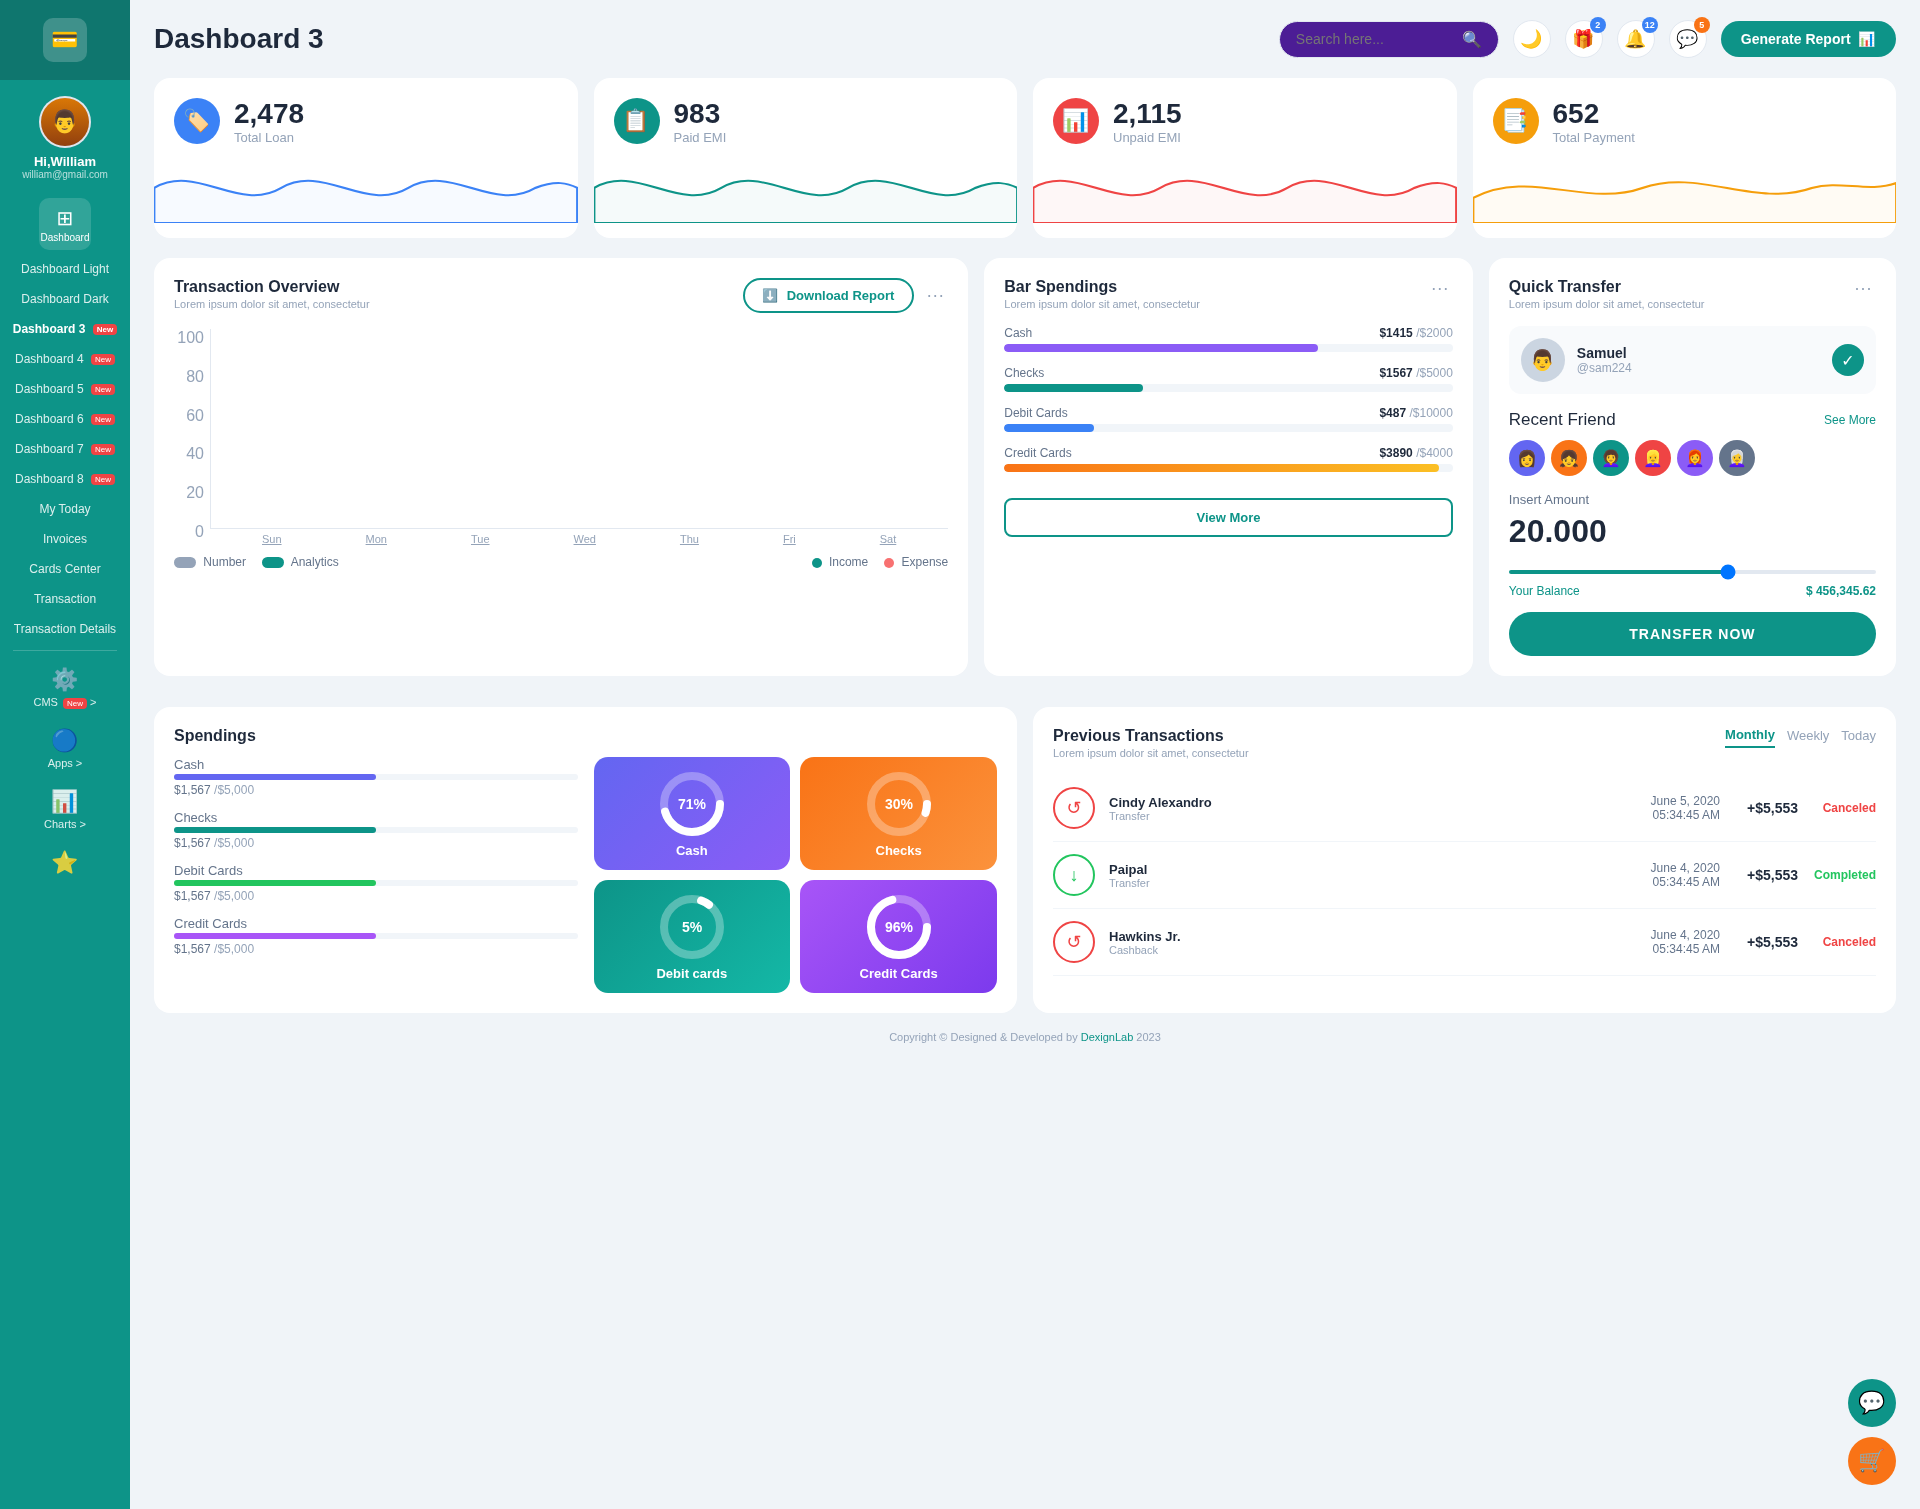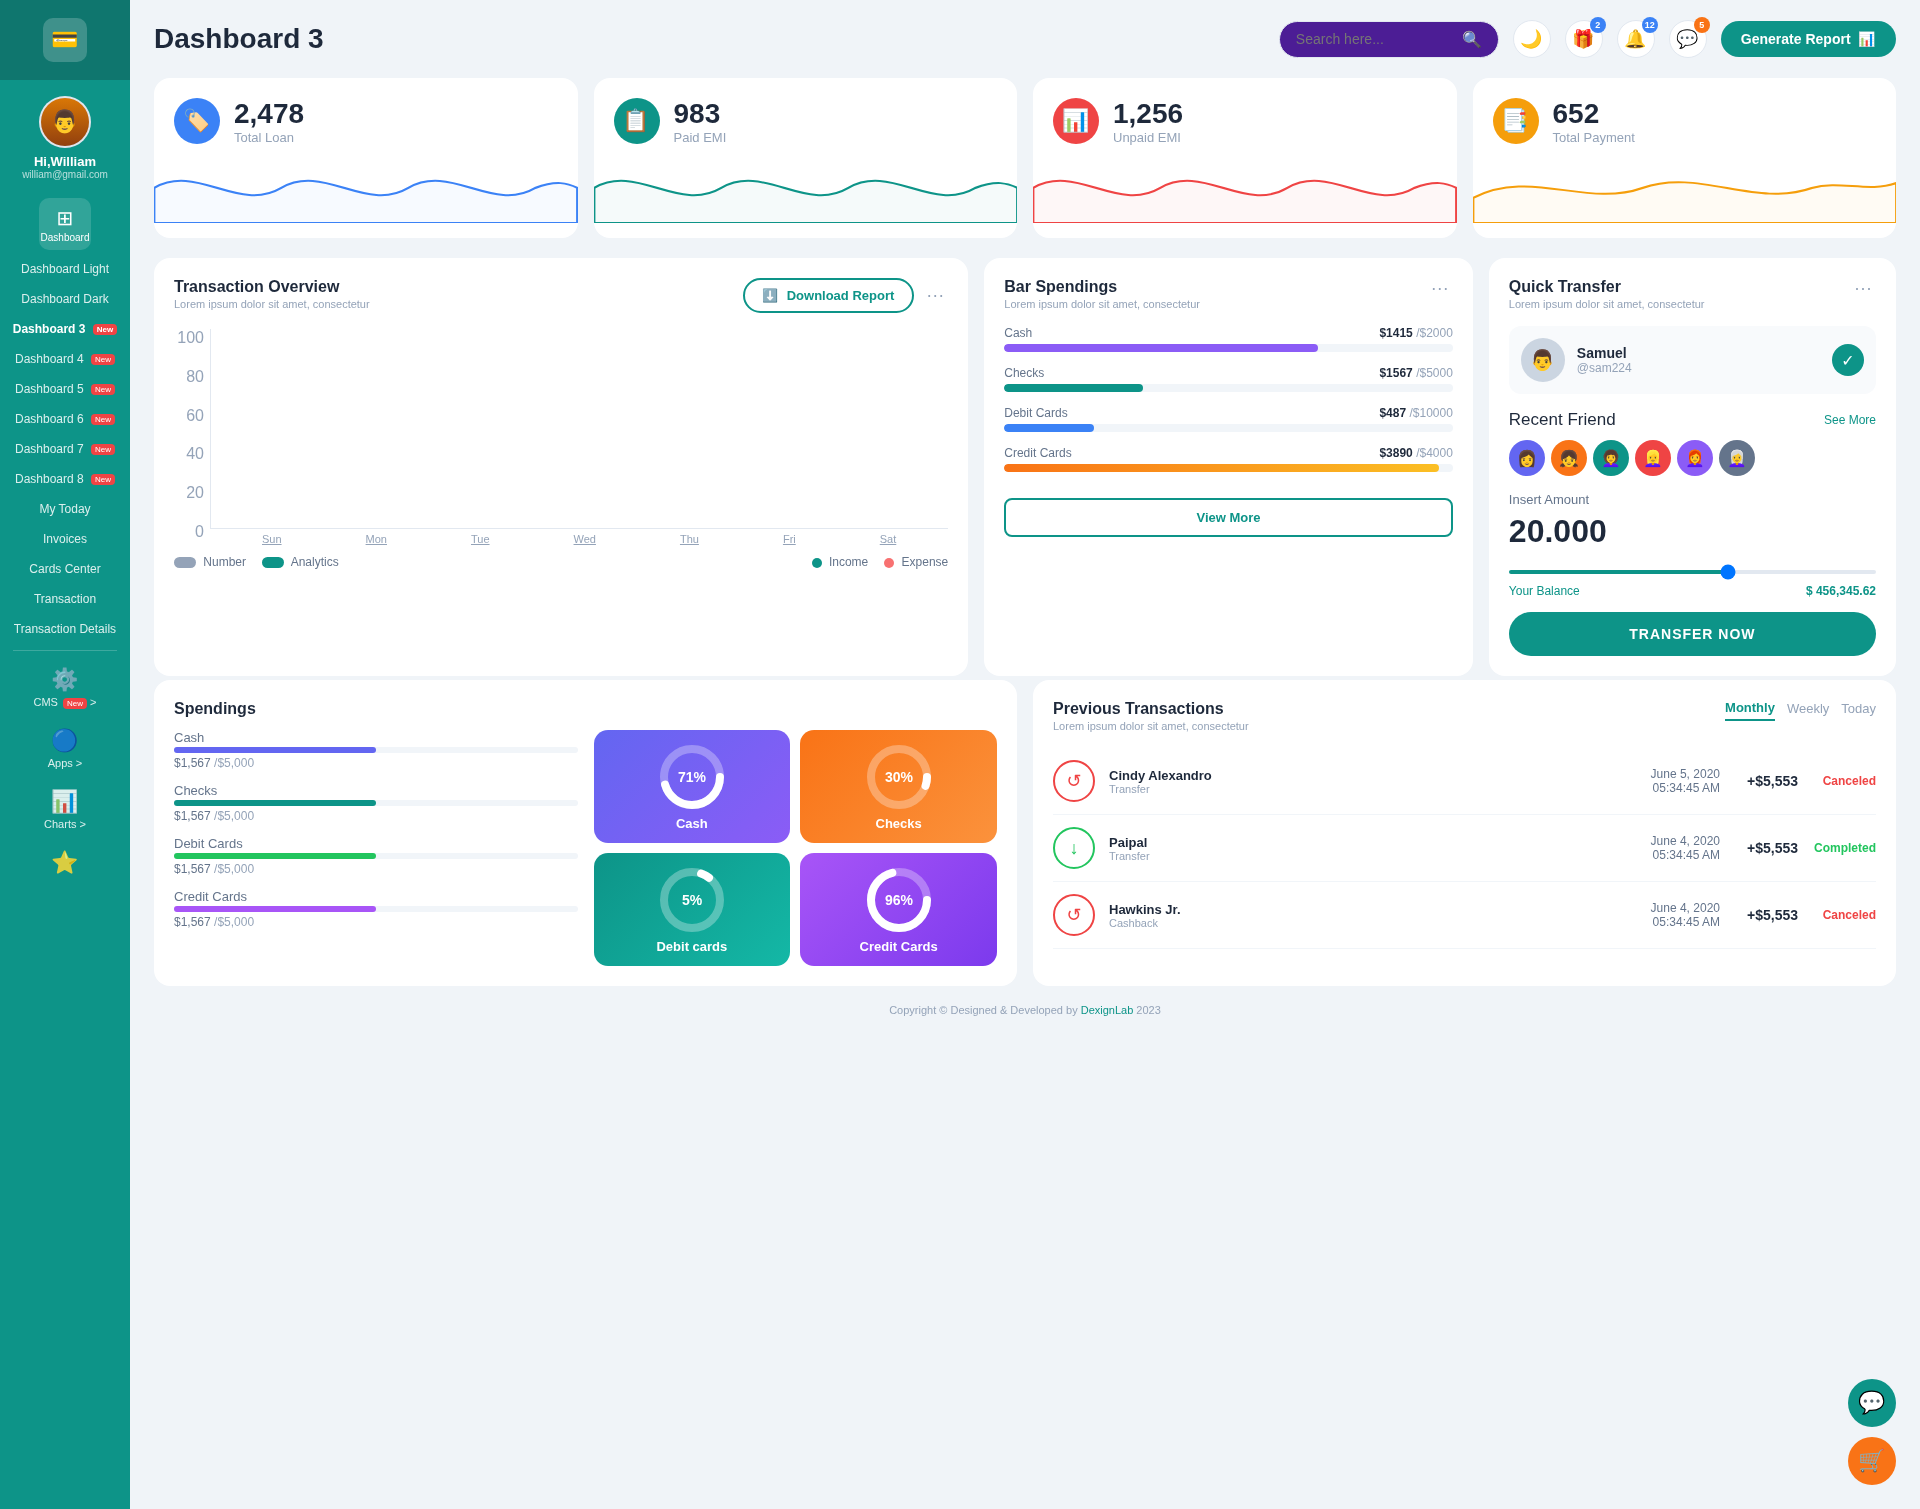--- a/index.html
+++ b/index.html
@@ -496,21 +496,21 @@
         <svg viewBox="0 0 300 70" preserveAspectRatio="none" class="wave">
           <path d="M0,35 C30,10 60,60 90,35 C120,10 150,60 180,35 C210,10 240,60 270,35 C285,27 293,30 300,35 L300,70 L0,70 Z" fill="rgba(13,148,136,0.15)" stroke="#0d9488" stroke-width="2" fill-opacity="0.3"></path>
         </svg>
       </div>
     </div>
 
     <div class="stat-card">
       <div class="stat-card-top">
         <div class="stat-icon red">📊</div>
         <div>
-          <div class="stat-number">1,256</div>
+          <div class="stat-number">2,115</div>
           <div class="stat-label">Unpaid EMI</div>
         </div>
       </div>
       <div class="stat-wave">
         <svg viewBox="0 0 300 70" preserveAspectRatio="none" class="wave">
           <path d="M0,35 C30,10 60,60 90,35 C120,10 150,60 180,35 C210,10 240,60 270,35 C285,27 293,30 300,35 L300,70 L0,70 Z" fill="rgba(239,68,68,0.15)" stroke="#ef4444" stroke-width="2" fill-opacity="0.3"></path>
         </svg>
       </div>
     </div>
 
@@ -523,21 +523,21 @@
         </div>
       </div>
       <div class="stat-wave">
         <svg viewBox="0 0 300 70" preserveAspectRatio="none" class="wave">
           <path d="M0,45 C40,15 80,55 120,35 C160,15 200,55 240,35 C260,27 280,40 300,30 L300,70 L0,70 Z" fill="rgba(245,158,11,0.15)" stroke="#f59e0b" stroke-width="2" fill-opacity="0.3"></path>
         </svg>
       </div>
     </div>
   </div>
 
-  <div style="display:grid; grid-template-columns: 2fr 1.2fr 1fr; gap: 16px; margin-bottom: 4px;">
+  <div style="display:grid; grid-template-columns: 2fr 1.2fr 1fr; gap: 16px; margin-bottom: 31px;">
 
     <div class="card">
       <div class="transaction-header">
         <div>
           <div class="card-title">Transaction Overview</div>
           <div class="card-subtitle">Lorem ipsum dolor sit amet, consectetur</div>
         </div>
         <div style="display:flex; align-items:center; gap:8px;">
           <button class="download-btn">
             <span>⬇️</span>

